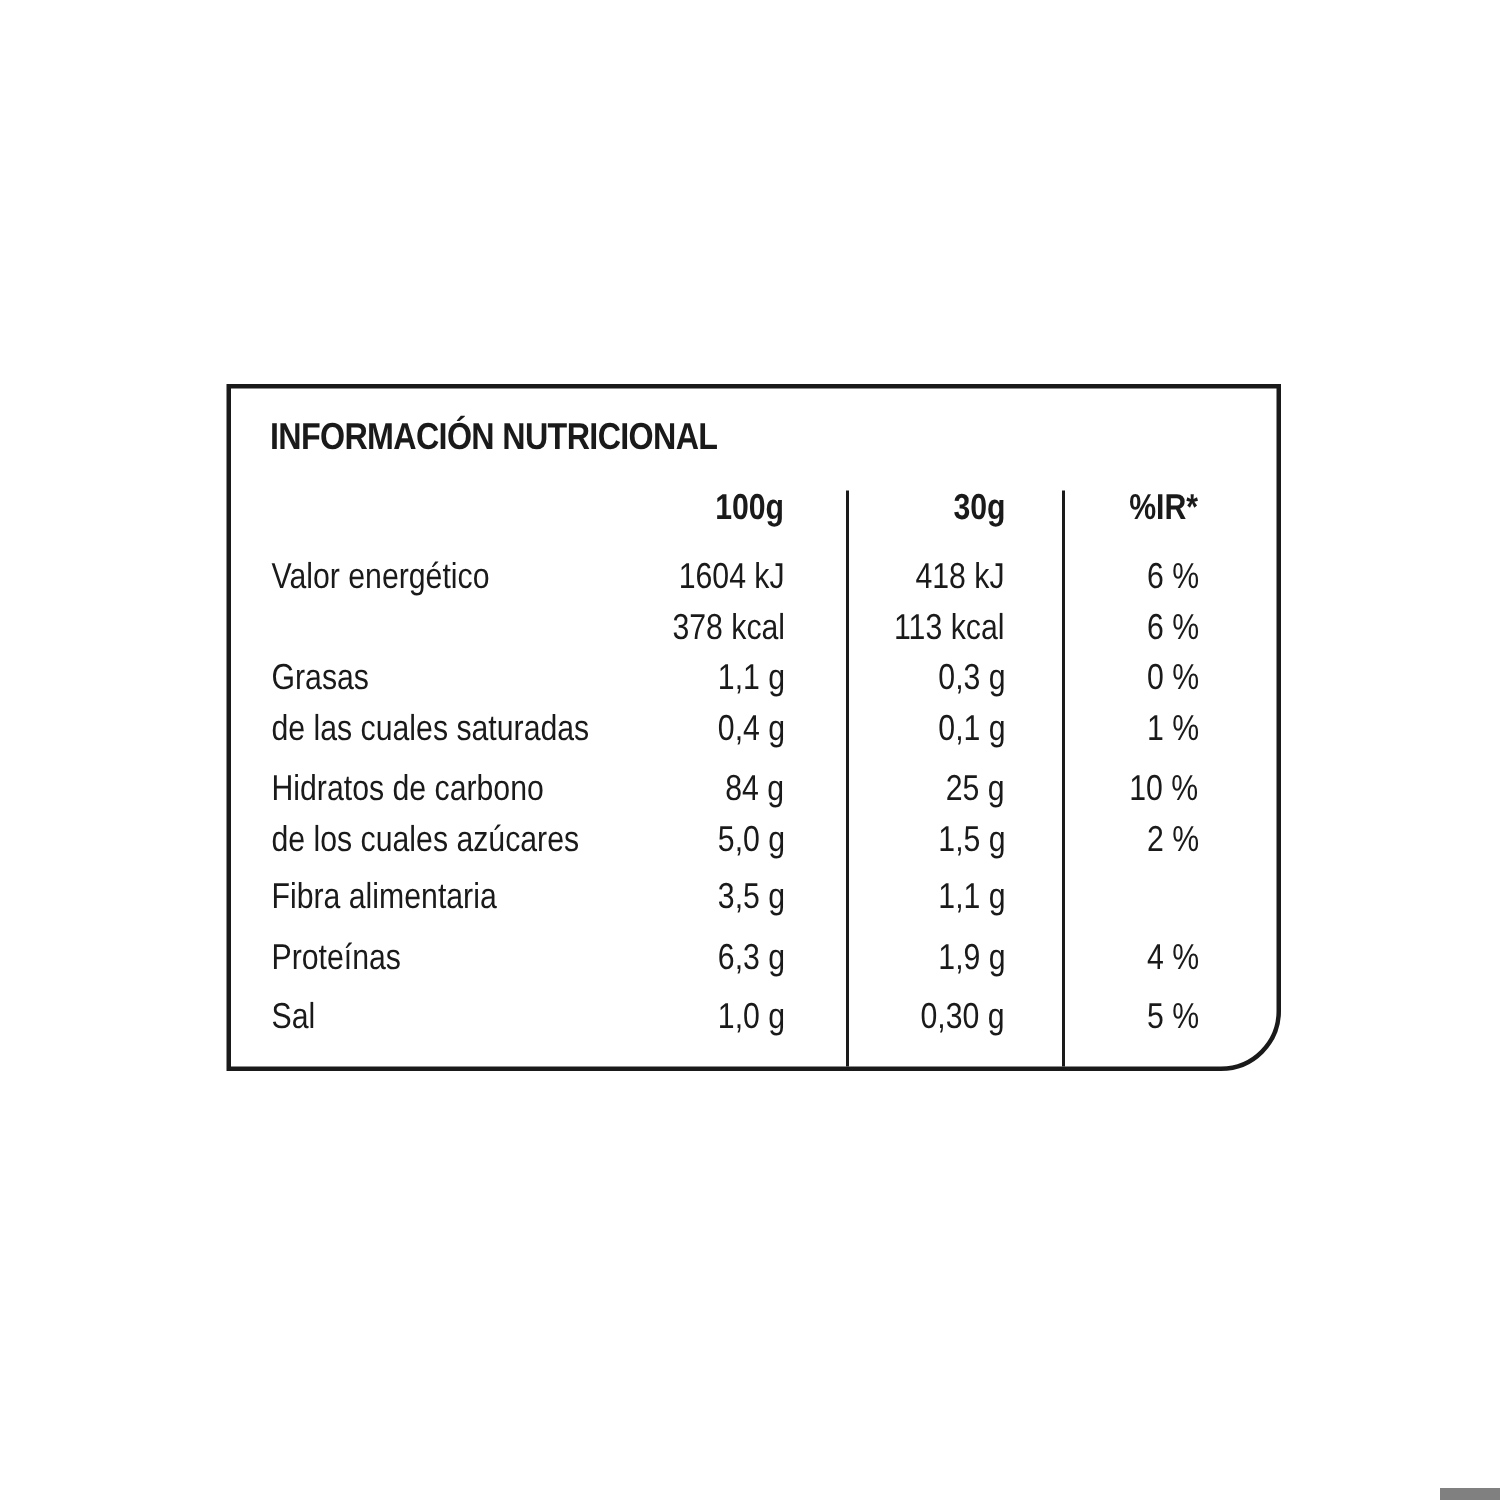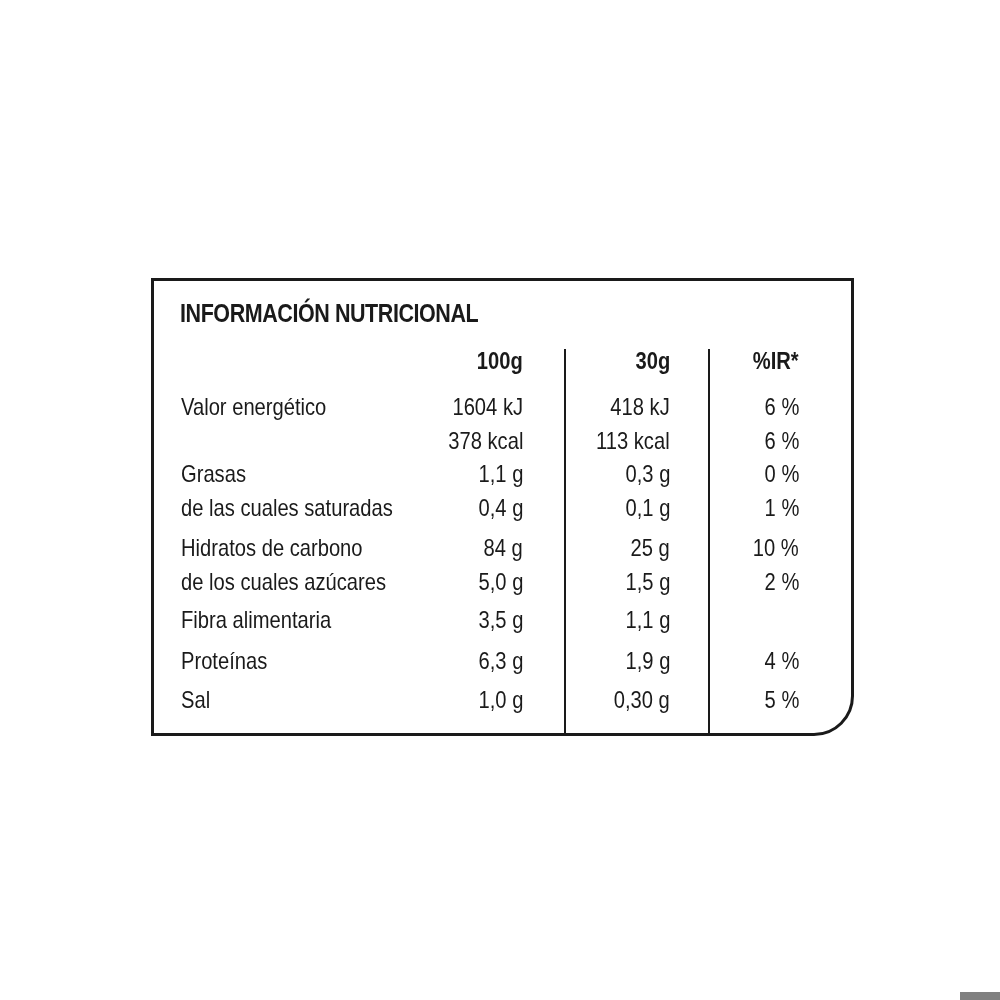--- a/index.html
+++ b/index.html
@@ -1,19 +1,19 @@
 <!DOCTYPE html>
 <html><head>
   <meta charset="utf-8">
   <style>
     html, body { margin: 0; padding: 0; background: #ffffff; }
     body { width: 1000px; height: 1000px; position: relative; overflow: hidden;
            font-family: "Liberation Sans", "DejaVu Sans", sans-serif; color: #1a1a1a; }
     .panel {
-      position: absolute; left: 151px; top: 278px;
+      position: absolute; left: 151px; top: 256px;
       width: 697px; height: 452px;
       border: 3px solid #1a1a1a;
       border-bottom-right-radius: 40px;
       box-sizing: content-box;
     }
     .title {
       position: absolute; left: 26px; top: 18px;
       font-size: 25px; font-weight: bold; letter-spacing: -0.5px;
       transform: scaleX(0.86); transform-origin: left top;
       white-space: nowrap;

